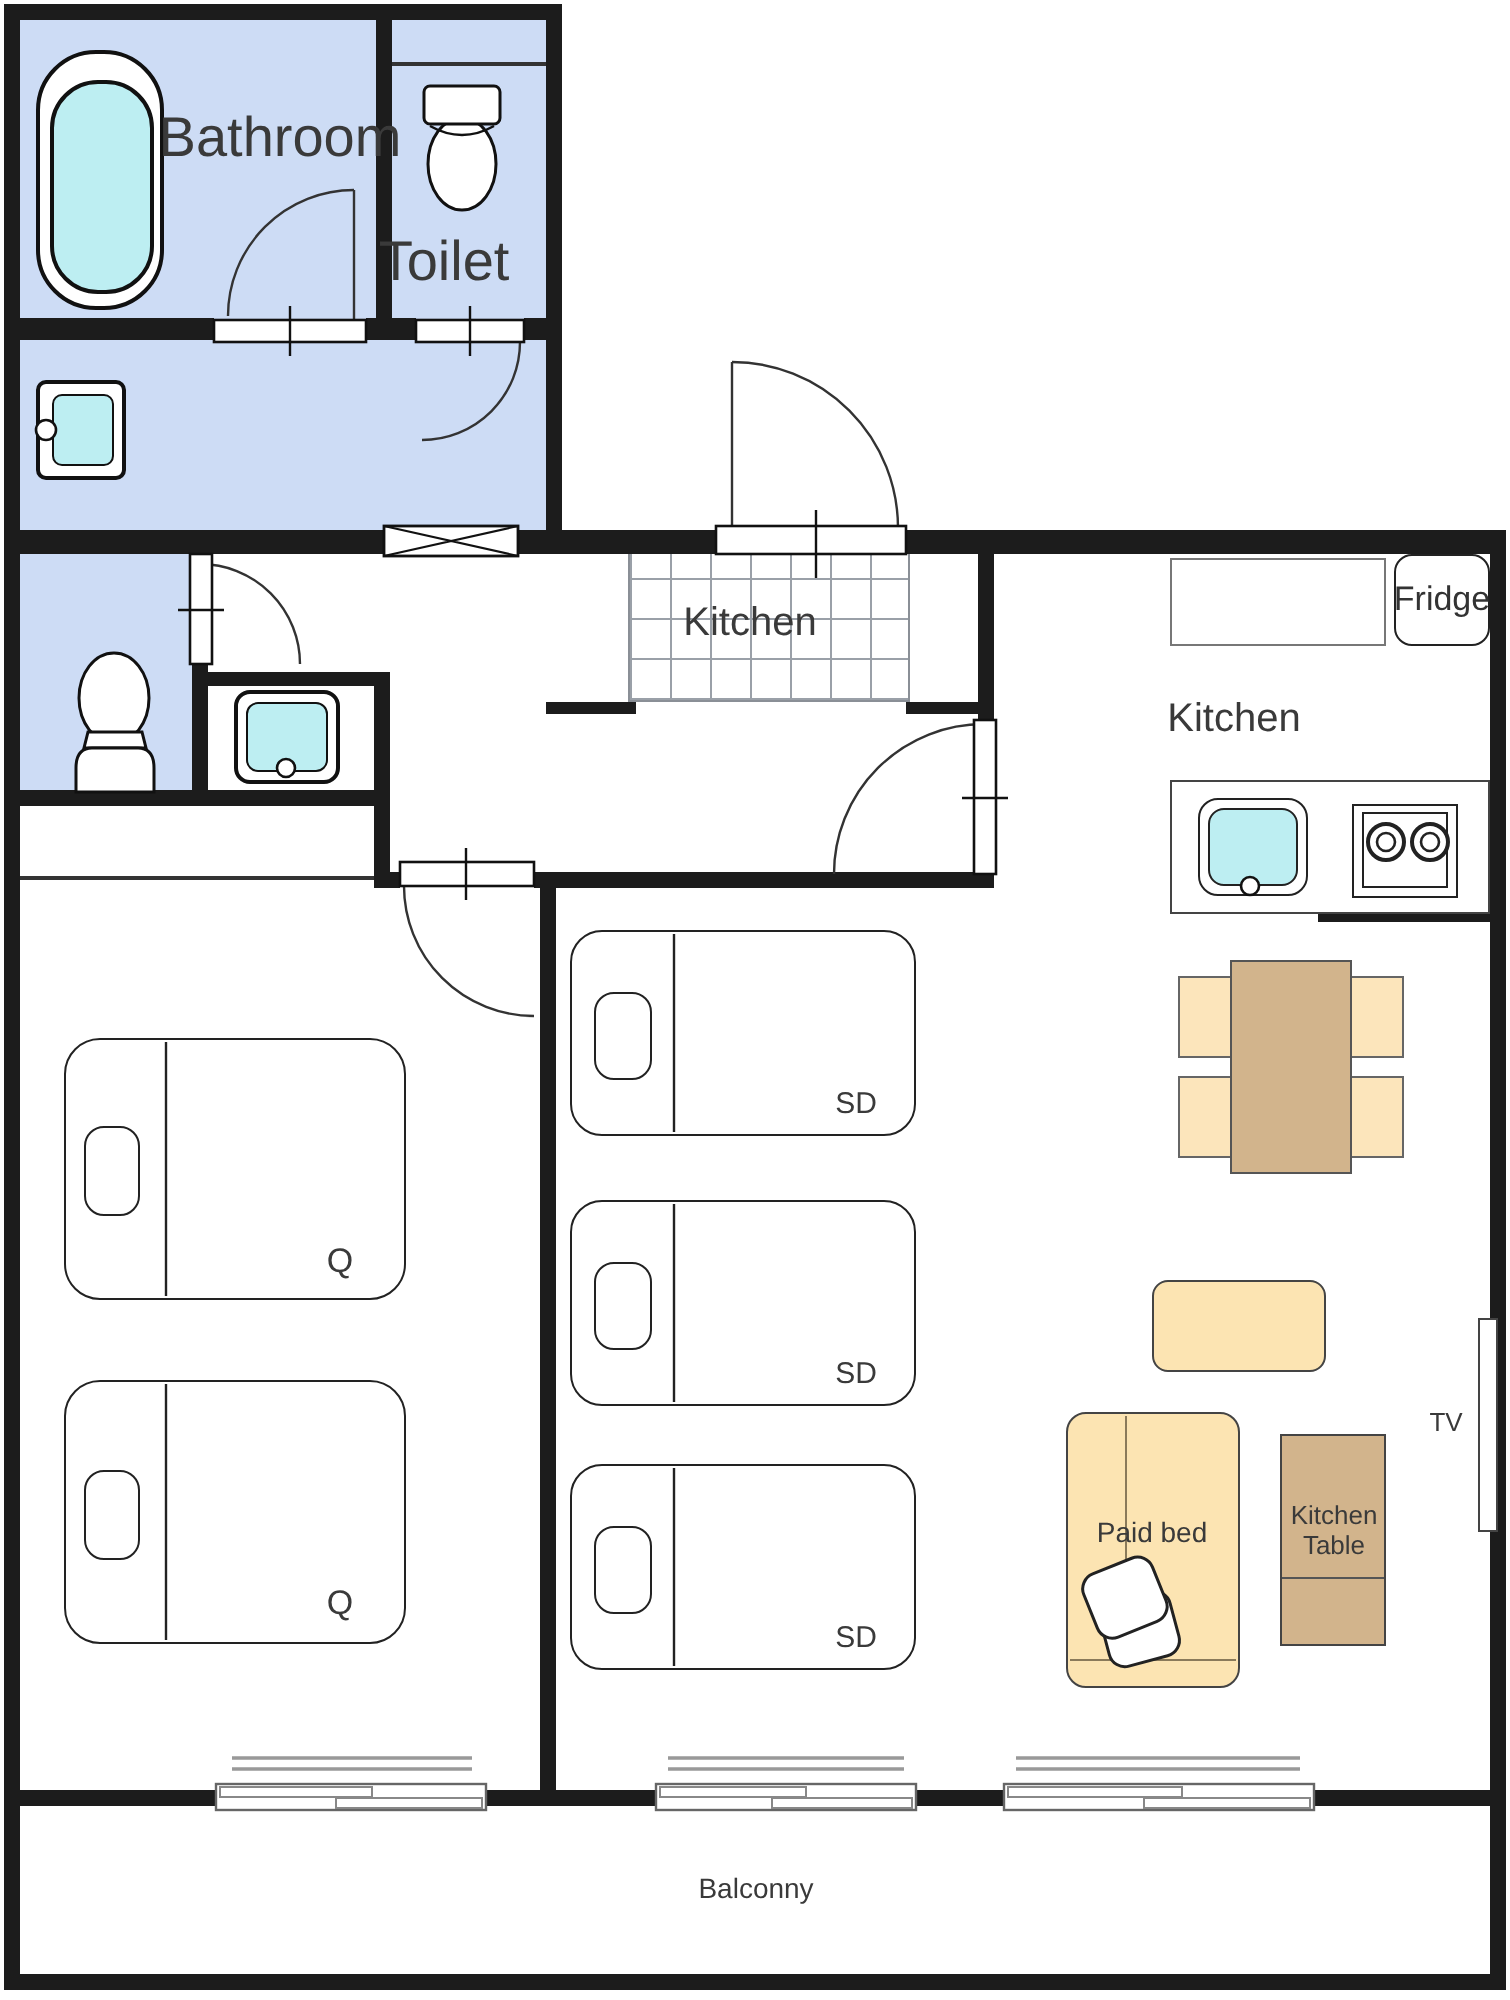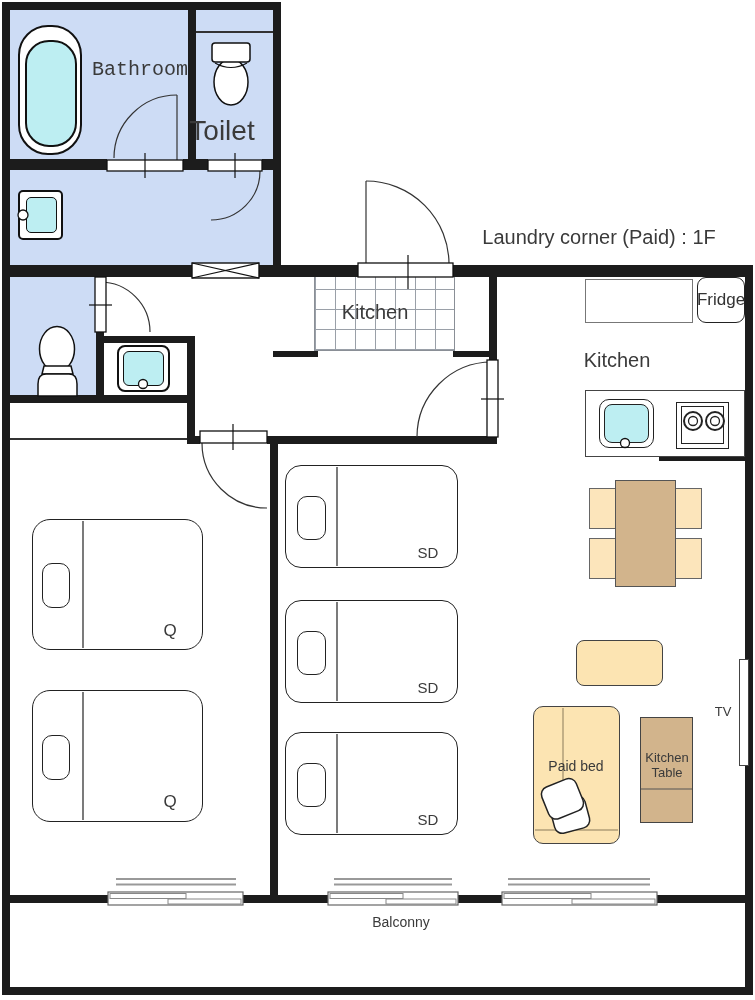--- a/index.html
+++ b/index.html
@@ -198,27 +198,26 @@
       <rect x="572" y="899" width="83" height="5" stroke="#888" stroke-width="1"></rect>
     </g>
 
     <g stroke="#999" stroke-width="1.8">
       <path d="M116,879 H236 M116,884.5 H236"></path>
       <path d="M334,879 H452 M334,884.5 H452"></path>
       <path d="M508,879 H650 M508,884.5 H650"></path>
     </g>
   </svg>
 
-  <div class="abs lbl" style="left:140px;top:69px;font-size:20px;font-family:Liberation Mono, monospace;">Bathroom</div>
+  <div class="abs lbl" style="left:140px;top:69px;font-size:28px;">Bathroom</div>
   <div class="abs lbl" style="left:222px;top:131px;font-size:28px;">Toilet</div>
-  <div class="abs lbl" style="left:599px;top:237px;font-size:20px;">Laundry corner (Paid) : 1F</div>
   <div class="abs lbl" style="left:375px;top:312px;font-size:20px;">Kitchen</div>
   <div class="abs lbl" style="left:617px;top:360px;font-size:20px;text-align:right;">Kitchen</div>
   <div class="abs lbl" style="left:170px;top:631px;font-size:17px;">Q</div>
   <div class="abs lbl" style="left:170px;top:802px;font-size:17px;">Q</div>
   <div class="abs lbl" style="left:428px;top:552px;font-size:15px;">SD</div>
   <div class="abs lbl" style="left:428px;top:687px;font-size:15px;">SD</div>
   <div class="abs lbl" style="left:428px;top:819px;font-size:15px;">SD</div>
   <div class="abs lbl" style="left:576px;top:766px;font-size:14px;">Paid bed</div>
   <div class="abs lbl" style="left:667px;top:766px;font-size:13px;white-space:normal;width:52px;text-align:center;line-height:1.15;">Kitchen Table</div>
   <div class="abs lbl" style="left:723px;top:711px;font-size:13px;">TV</div>
-  <div class="abs lbl" style="left:378px;top:922px;font-size:14px;margin-left:23px;">Balconny</div>
+  <div class="abs lbl" style="left:378px;top:944px;font-size:14px;">Balconny</div>
 </div>
 
 </body></html>

